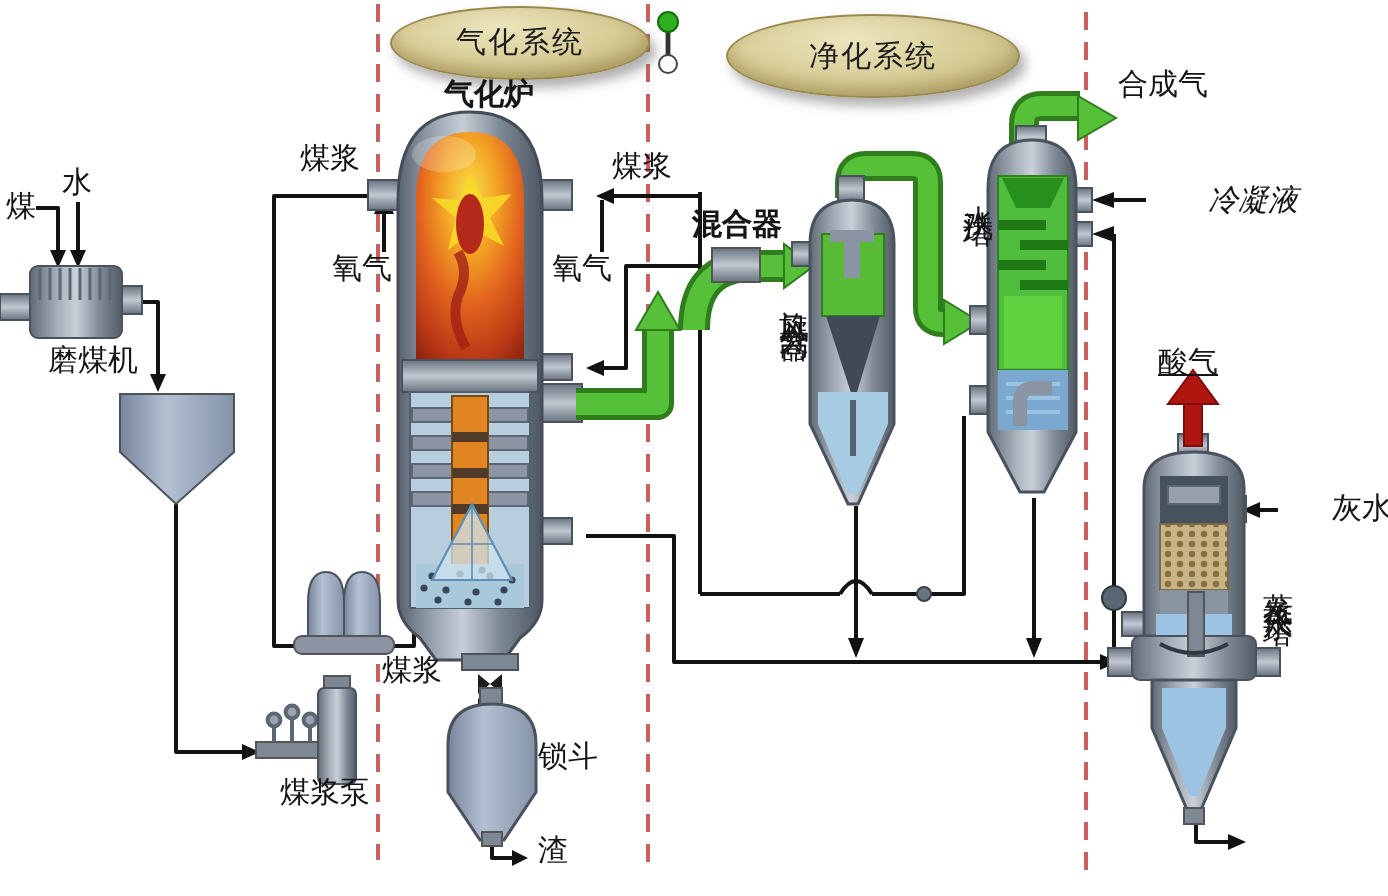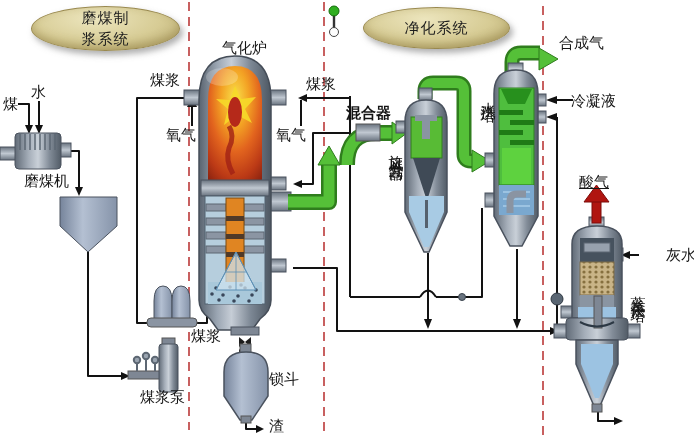--- a/index.html
+++ b/index.html
@@ -287,40 +287,40 @@
     <polygon points="584,202 609,202 596.5,185" fill="#b01510" stroke="#7d0d0b"></polygon>
   </g>
 
   <g>
     <line x1="334" y1="14" x2="334" y2="29" stroke="#333" stroke-width="2.4"></line>
     <circle cx="334" cy="11" r="5" fill="#2fae1f" stroke="#156d0c"></circle>
     <circle cx="334" cy="32" r="4.5" fill="#fdfdfd" stroke="#444"></circle>
   </g>
 </svg>
 
-<div class="oval" style="left:31px;top:6px;width:147px;height:43px;">
-  <span class="t wrap3">磨煤制浆系统</span>
+<div class="oval" style="left:195px;top:3px;width:128px;height:35px;">
+  <span class="t">气化系统</span>
 </div>
 <div class="oval" style="left:363px;top:7px;width:145px;height:40px;">
   <span class="t">净化系统</span>
 </div>
 
 <div class="lbl" style="left:3px;top:96px;">煤</div>
 <div class="lbl" style="left:31px;top:84px;">水</div>
 <div class="lbl" style="left:24px;top:173px;">磨煤机</div>
 <div class="lbl" style="left:150px;top:72px;">煤浆</div>
 <div class="lbl" style="left:166px;top:127px;">氧气</div>
-<div class="lbl" style="left:222px;top:40px;">气化炉</div>
+<div class="lbl" style="left:222px;top:40px;font-weight:bold;">气化炉</div>
 <div class="lbl" style="left:306px;top:76px;">煤浆</div>
 <div class="lbl" style="left:276px;top:127px;">氧气</div>
 <div class="lbl" style="left:346px;top:105px;font-weight:bold;">混合器</div>
 <div class="vlabel" style="left:386px;top:143px;height:95px;">旋风分高器</div>
 <div class="vlabel" style="left:478px;top:90px;height:60px;">水洗塔</div>
 <div class="lbl" style="left:559px;top:35px;">合成气</div>
-<div class="lbl" style="left:571px;top:93px;">冷凝液</div>
+<div class="lbl" style="left:604px;top:93px;font-style:italic;">冷凝液</div>
 <div class="lbl" style="left:579px;top:174px;text-decoration:underline;">酸气</div>
 <div class="lbl" style="left:666px;top:247px;">灰水</div>
 <div class="vlabel" style="left:628px;top:284px;height:95px;">蒸发热水塔</div>
 <div class="lbl" style="left:140px;top:389px;text-align:right;">煤浆泵</div>
 <div class="lbl" style="left:191px;top:328px;">煤浆</div>
 <div class="lbl" style="left:269px;top:371px;">锁斗</div>
 <div class="lbl" style="left:269px;top:418px;">渣</div>
 
 </div>
 

